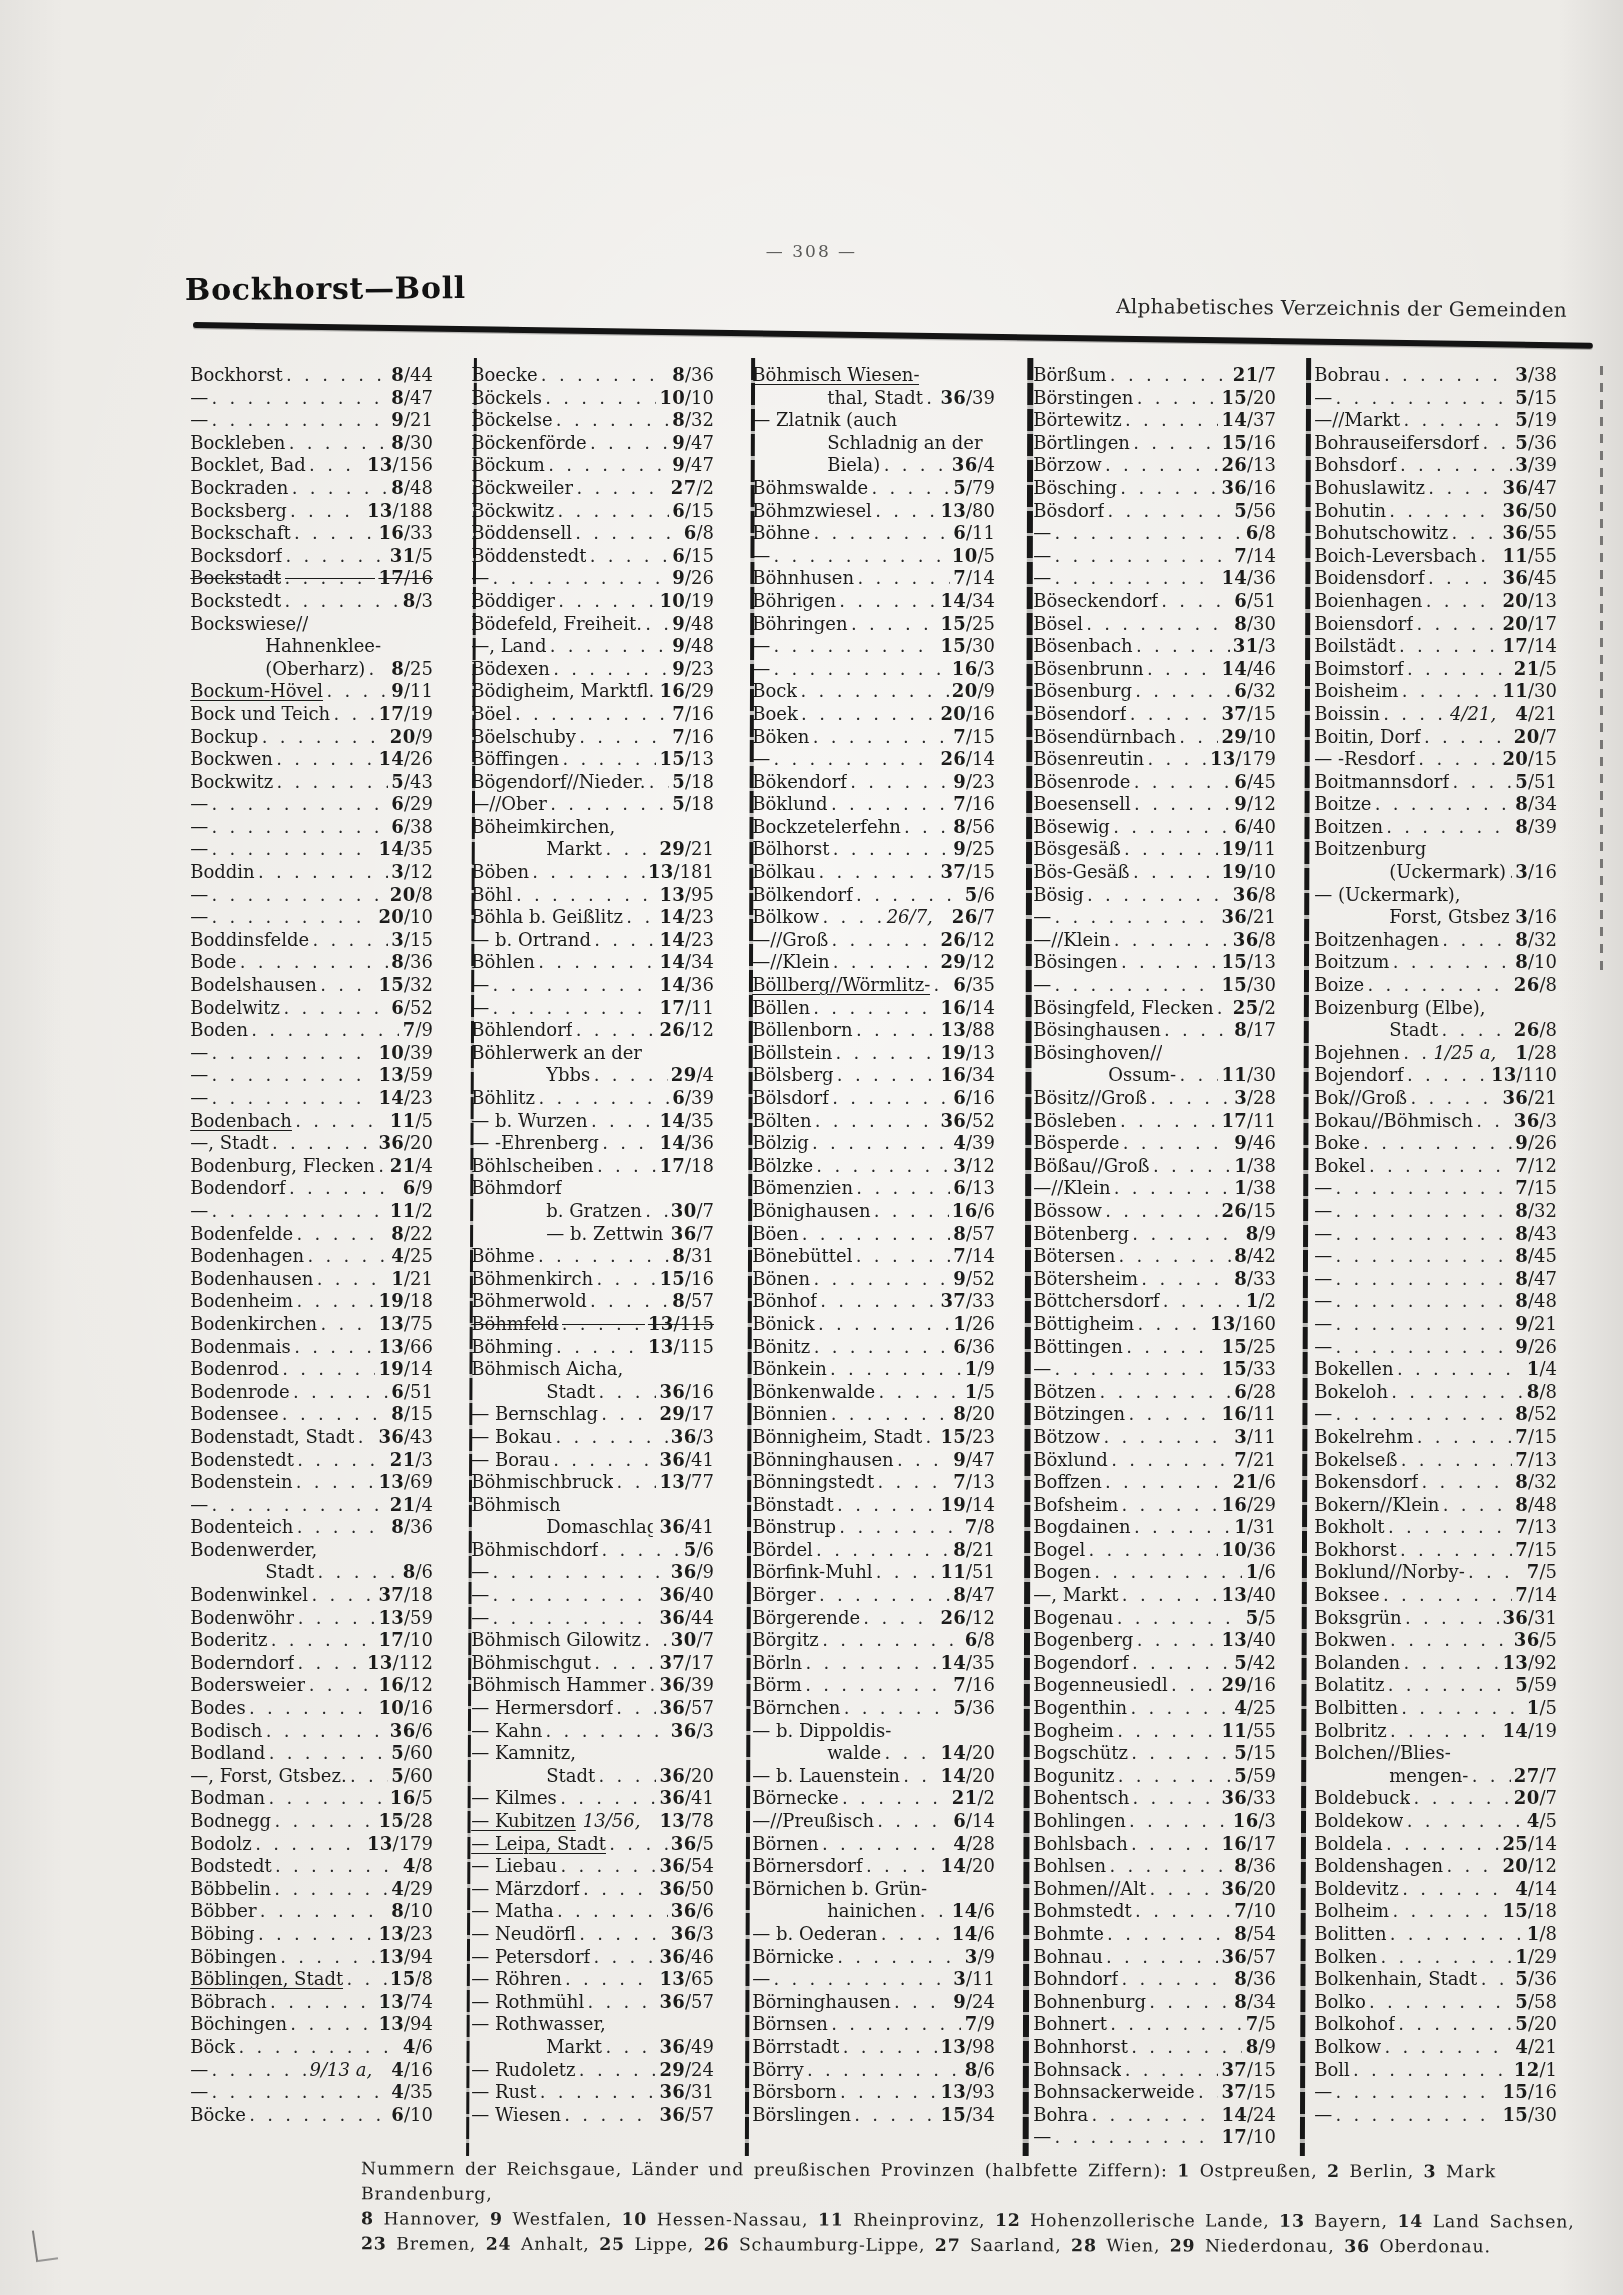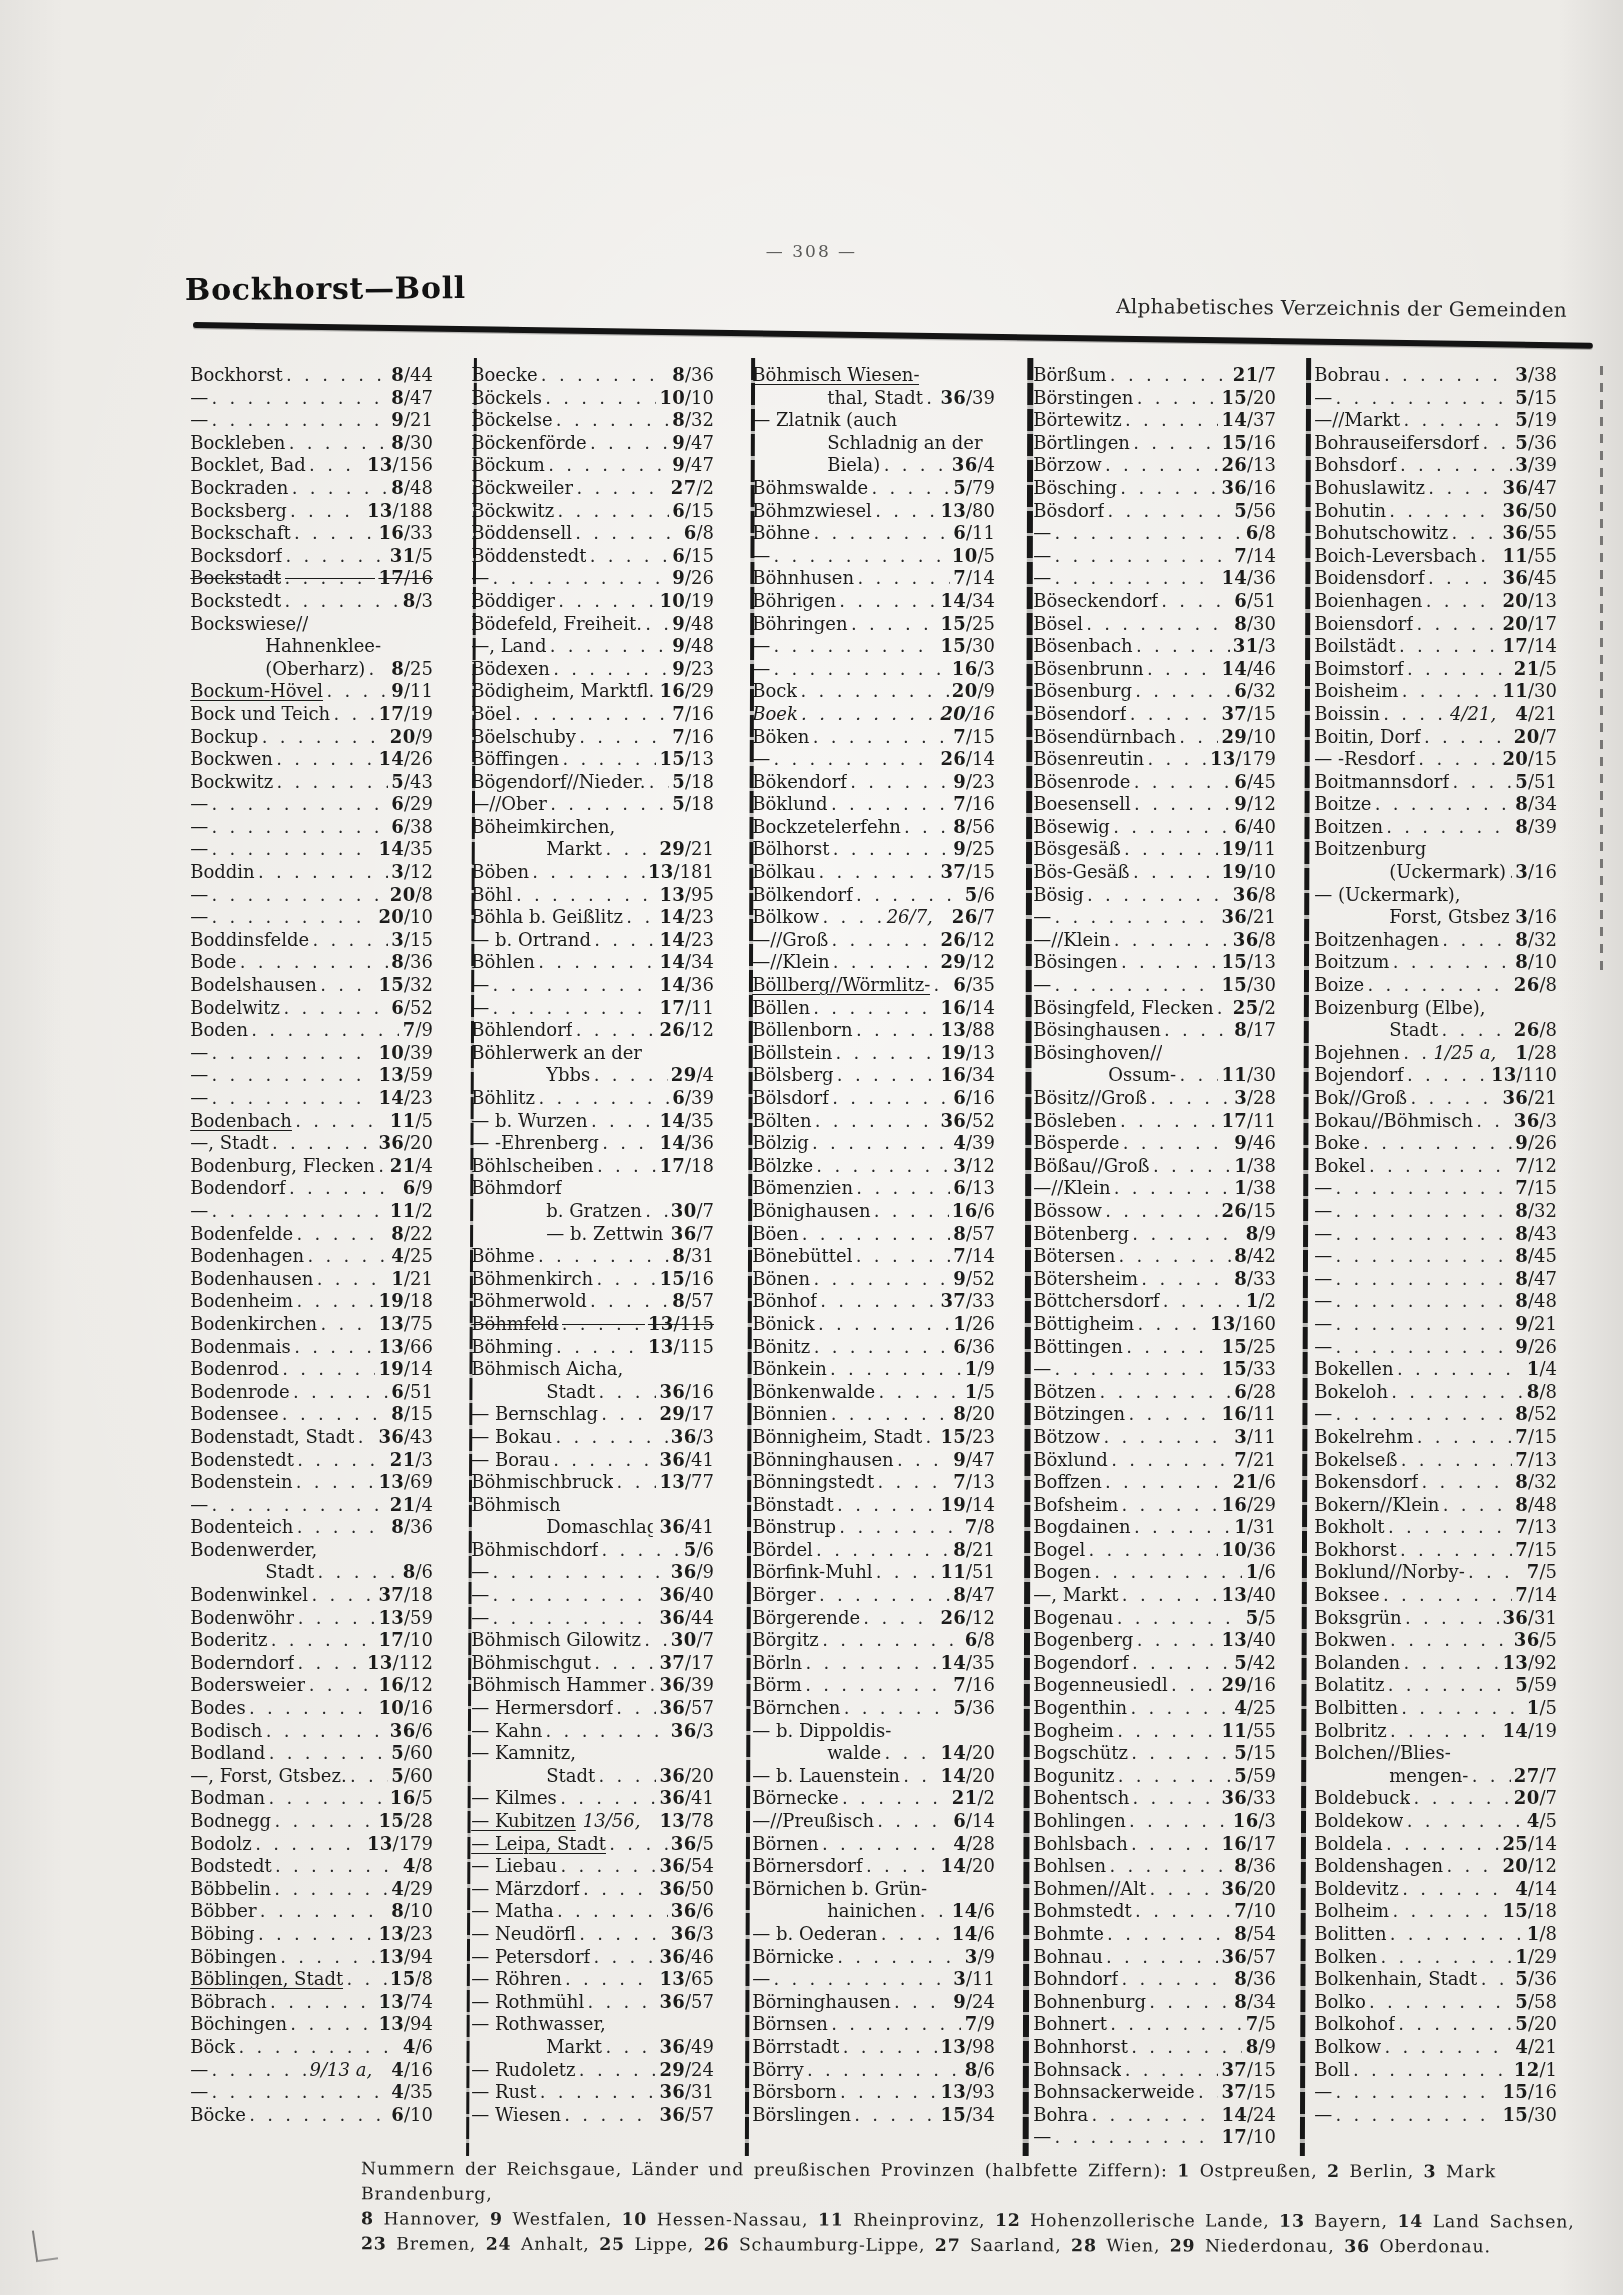--- a/index.html
+++ b/index.html
@@ -33,21 +33,21 @@
   .row .nm{flex:0 1 auto;min-width:0;overflow:hidden;}
   .ind{padding-left:75px;}
   .ld{flex:1 1 0;min-width:0;overflow:hidden;white-space:nowrap;margin:0 3.3px;}
   .ld::after{content:". . . . . . . . . . . . . . . . . . . . . . . . . . . .";
     letter-spacing:3.3px;color:#2a2a2a;}
   .vl{flex:0 0 auto;white-space:nowrap;}
   .vl b{font-weight:bold;letter-spacing:0.3px;}
   .pre{flex:0 0 auto;font-style:italic;margin-right:19px;white-space:nowrap;}
   .uln .nm{text-decoration:underline;text-decoration-thickness:1.3px;text-underline-offset:3.3px;}
   .str{text-decoration:line-through;text-decoration-thickness:1.3px;}
-  .ita{font-style:italic;}
+  .ita{}
   .vsep{position:absolute;top:358px;height:1798px;background:
     repeating-linear-gradient(to bottom,#191919 0 22px,rgba(25,25,25,.25) 22px 25.5px);
     filter:blur(0.3px);}
   #sep1{left:470px;width:2.6px;transform:rotate(0.25deg);}
   #sep2{left:748px;width:3.9px;transform:rotate(0.2deg);}
   #sep3{left:1025px;width:5.9px;transform:rotate(0.15deg);}
   #sep4{left:1303px;width:5.2px;transform:rotate(0.2deg);}
   .streak{position:absolute;left:1600px;top:366px;width:3.3px;height:608px;opacity:.55;
     background:repeating-linear-gradient(to bottom,#222 0 9.2px,transparent 9.2px 17px);
     filter:blur(0.3px);}

